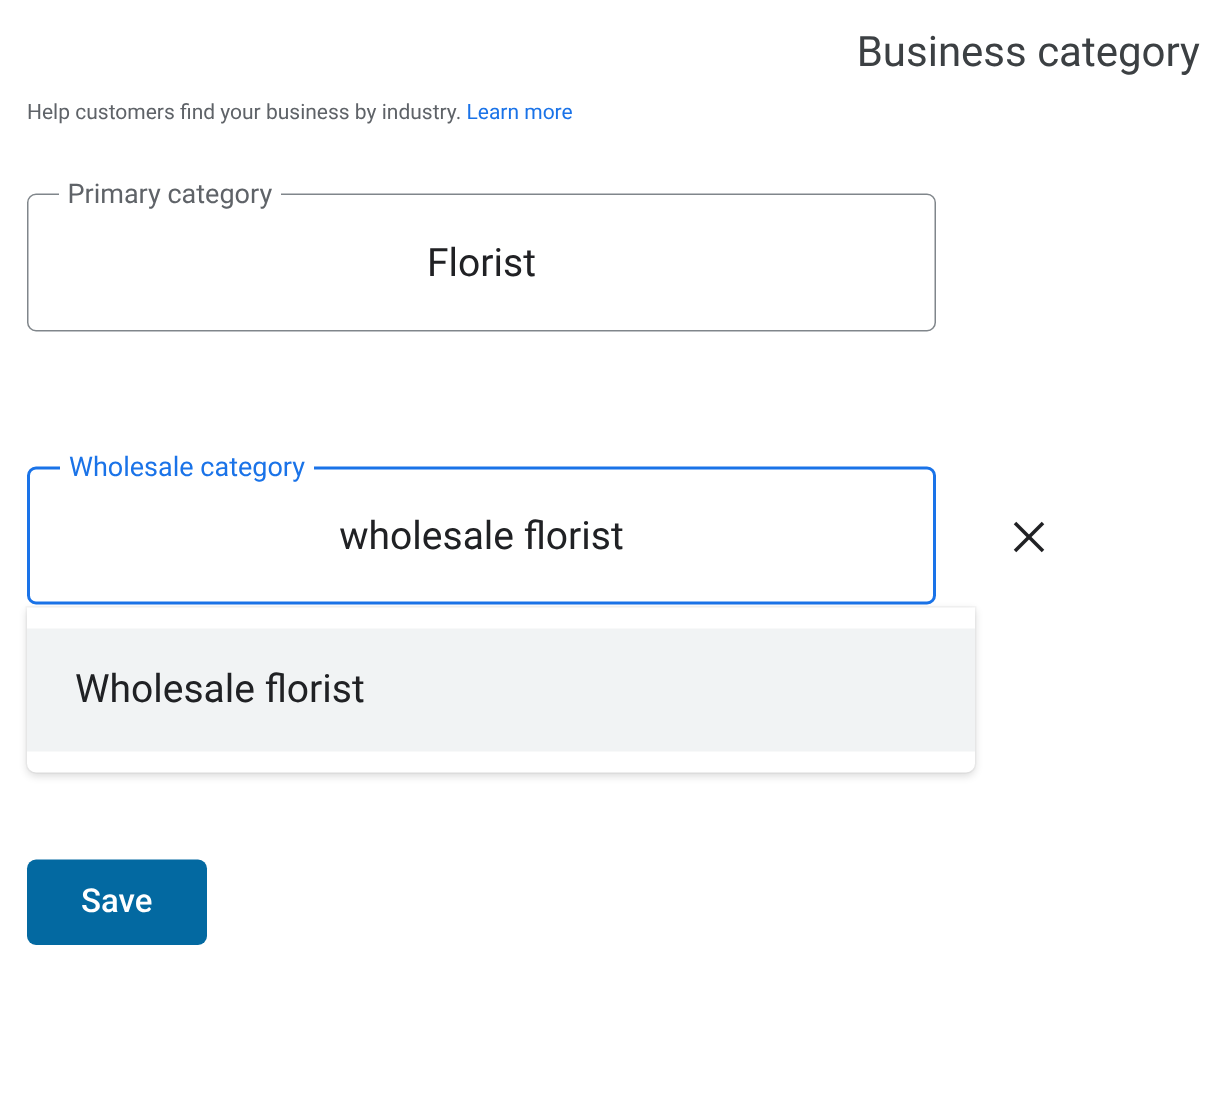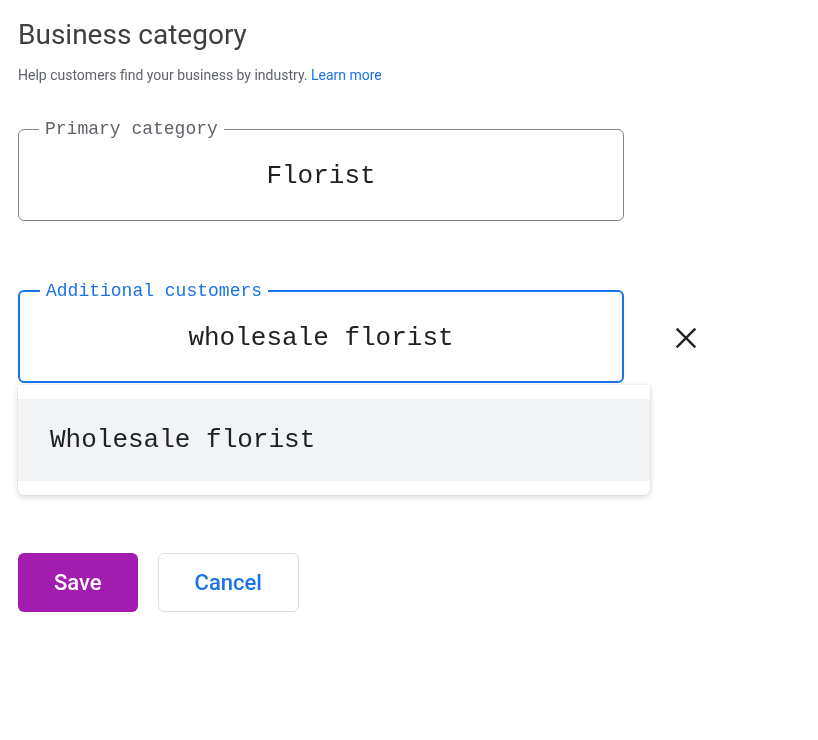--- a/index.html
+++ b/index.html
@@ -11,34 +11,34 @@
       font-family: 'Google Sans', Roboto, Arial, sans-serif;
       background: #fff;
       padding: 18px;
       width: 818px;
     }
     .section-title {
       font-size: 28px;
       color: #3c4043;
       font-weight: 400;
       margin-bottom: 16px;
+      text-align: right;
     }
     .help-text {
       font-size: 14px;
       color: #5f6368;
       margin-bottom: 48px;
     }
     .help-text a {
       color: #1a73e8;
       text-decoration: none;
     }
     .field-group {
       position: relative;
-      margin-bottom: 72px;
-      font-family: Liberation Mono, monospace;
+      margin-bottom: 92px;
     }
     .field-row {
       display: flex;
       align-items: center;
       gap: 40px;
     }
     .outlined-field {
       position: relative;
       width: 606px;
     }
@@ -118,21 +118,21 @@
     }
     .btn {
       font-size: 22px;
       padding: 16px 36px;
       border-radius: 6px;
       cursor: pointer;
       font-family: inherit;
       font-weight: 500;
     }
     .btn-primary {
-      background: #a21caf;
+      background: #0369a1;
       color: #fff;
       border: none;
     }
     .btn-secondary {
       background: #fff;
       color: #1a73e8;
       border: 1px solid #dadce0;
     }
   </style>
 </head>
@@ -150,32 +150,31 @@
       <legend>Primary category</legend>
     </fieldset>
     <input type="text" value="Florist" style="">
   </div>
 </div>
 
 <div class="field-group">
   <div class="field-row">
     <div class="outlined-field focused">
       <fieldset>
-        <legend>Additional customers</legend>
+        <legend>Wholesale category</legend>
       </fieldset>
       <input type="text" value="wholesale florist" style="">
     </div>
     <button class="close-btn">
       <svg viewBox="0 0 24 24" fill="none">
         <line x1="4" y1="4" x2="20" y2="20"></line>
         <line x1="20" y1="4" x2="4" y2="20"></line>
       </svg>
     </button>
   </div>
   <div class="dropdown">
     <div class="dropdown-item">Wholesale florist</div>
   </div>
 </div>
 
 <div class="buttons">
   <button class="btn btn-primary">Save</button>
-  <button class="btn btn-secondary">Cancel</button>
 </div>
 
 </body></html>

